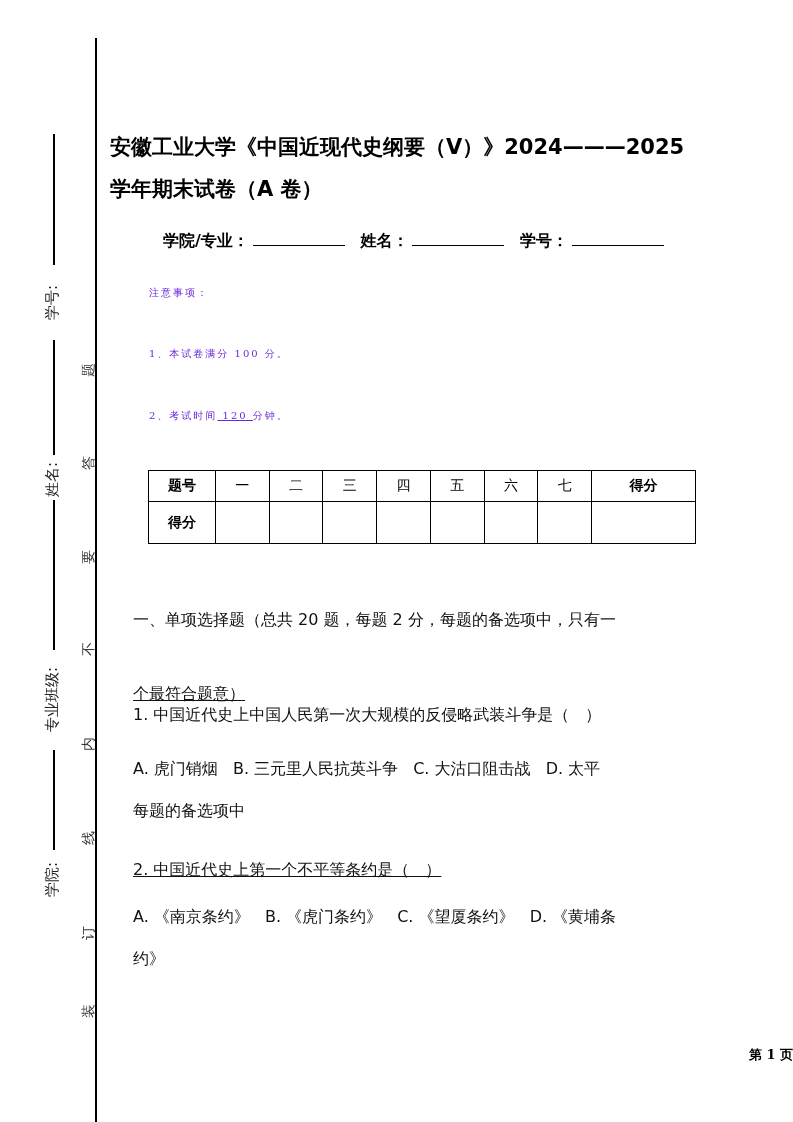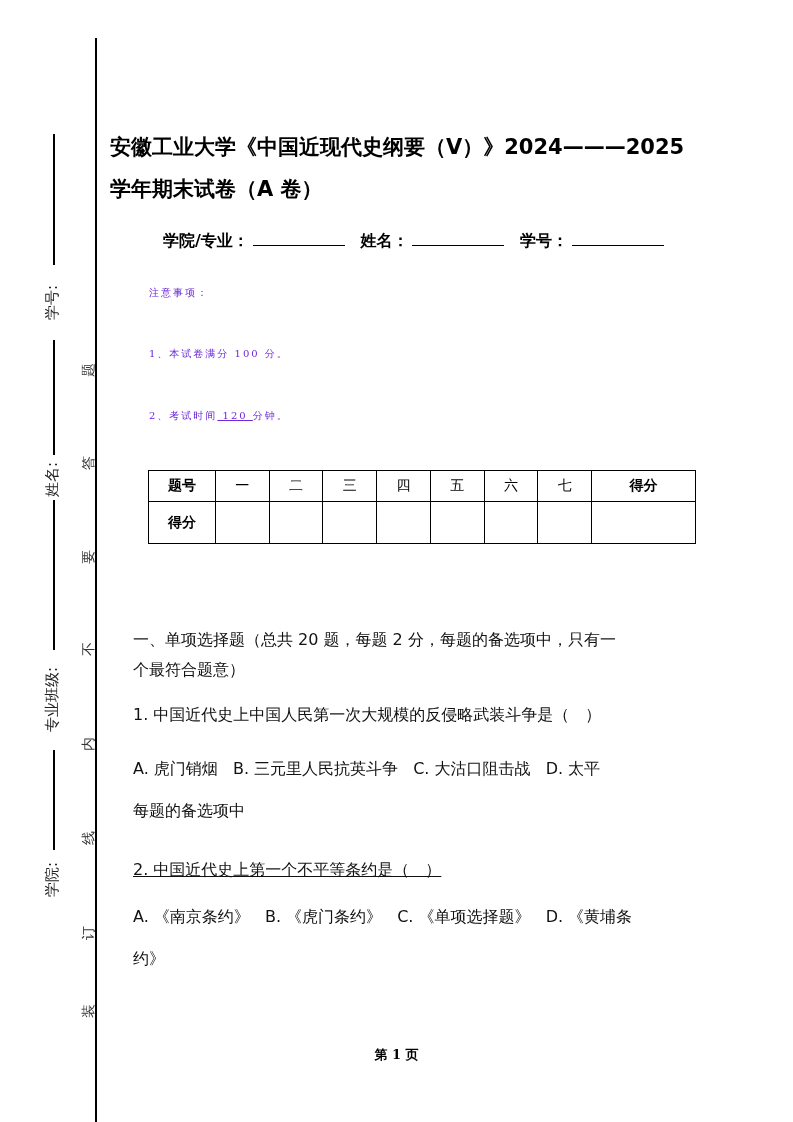--- a/index.html
+++ b/index.html
@@ -24,21 +24,21 @@
   table.score td { border: 1.3px solid #000; text-align: center; padding: 0; }
   table.score tr.h td { height: 30px; }
   table.score tr.r1 td { height: 41px; }
   table.score tr.r2 td { height: 49px; }
   table.score td.b { font-weight: bold; }
   table.score td.c0 { width: 66px; }
 
   .q { position: absolute; left: 133px; font-family: "DejaVu Sans", sans-serif; font-size: 16px; white-space: nowrap; color: #111; }
   .opt { display: inline-block; margin-right: 10px; }
 
-  .footer { position: absolute; top: 1046px; left: 0; width: 793px; text-align: center; font-family: "DejaVu Serif", serif; font-weight: bold; font-size: 13px; }
+  .footer { position: absolute; top: 1046px; left: 0; width: 793px; text-align: right; font-family: "DejaVu Serif", serif; font-weight: bold; font-size: 13px; }
 </style>
 </head>
 <body>
 
 <div class="binding-line"></div>
 
 <div class="info-line" style="top:134px;height:131px;"></div>
 <div class="info-line" style="top:340px;height:115px;"></div>
 <div class="info-line" style="top:500px;height:150px;"></div>
 <div class="info-line" style="top:750px;height:100px;"></div>
@@ -92,34 +92,34 @@
     <td></td>
     <td></td>
     <td></td>
     <td></td>
     <td></td>
     <td></td>
   </tr>
 </tbody>
   </table>
 
-<div class="q" style="top:630px;">一、单项选择题（总共 20 题，每题 2 分，每题的备选项中，只有一</div>
-<div class="q" style="top:660px;">个最符合题意）</div>
+<div class="q" style="top:610px;">一、单项选择题（总共 20 题，每题 2 分，每题的备选项中，只有一</div>
+<div class="q" style="top:684px;text-decoration:underline;">个最符合题意）</div>
 
 <div class="q" style="top:705px;">1. 中国近代史上中国人民第一次大规模的反侵略武装斗争是（　）</div>
 <div class="q" style="top:759px;">
   <span class="opt">A. 虎门销烟</span>
   <span class="opt">B. 三元里人民抗英斗争</span>
   <span class="opt">C. 大沽口阻击战</span>
   <span class="opt">D. 太平</span>
 </div>
 <div class="q" style="top:801px;">每题的备选项中</div>
 
 <div class="q" style="top:860px;text-decoration:underline;">2. 中国近代史上第一个不平等条约是（　）</div>
 <div class="q" style="top:907px;">
   <span class="opt">A. 《南京条约》</span>
   <span class="opt">B. 《虎门条约》</span>
-  <span class="opt">C. 《单项选择题》</span>
+  <span class="opt">C. 《望厦条约》</span>
   <span class="opt">D. 《黄埔条</span>
 </div>
 <div class="q" style="top:949px;">约》</div>
 
 <div class="footer">第 1 页</div>
 
 </body></html>

